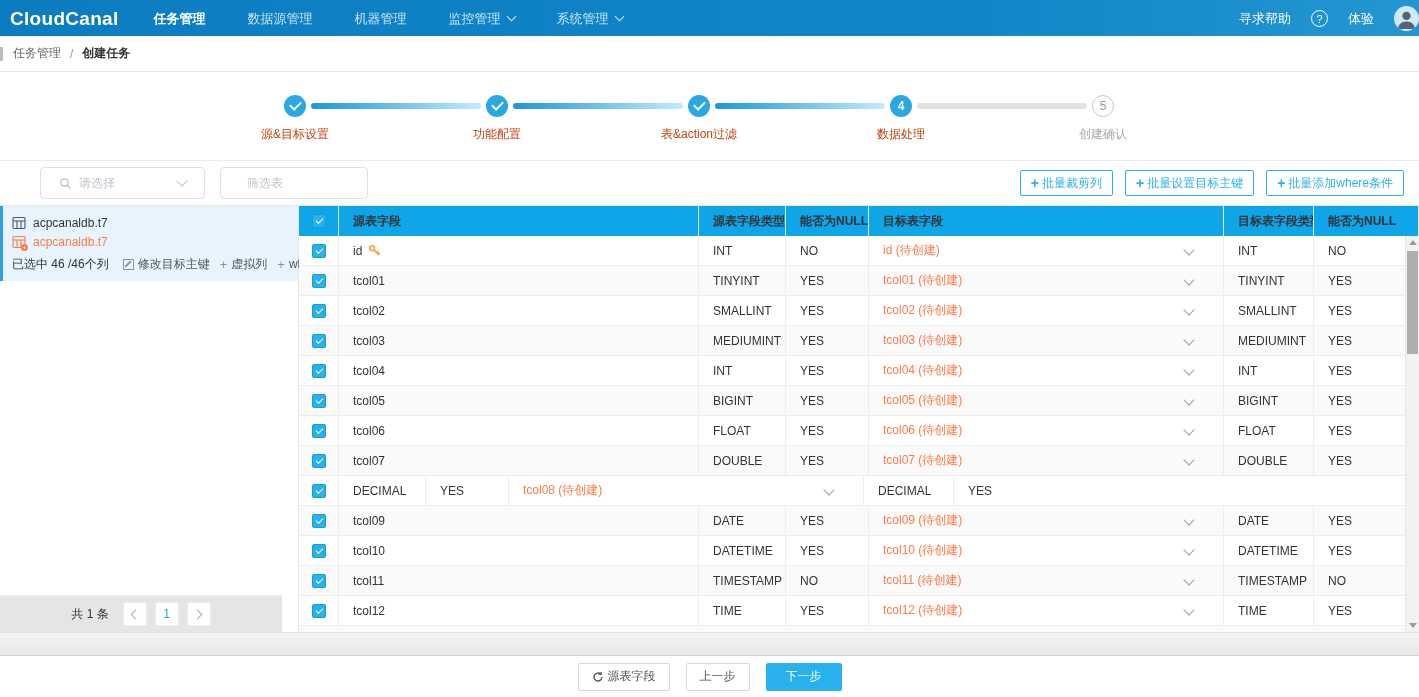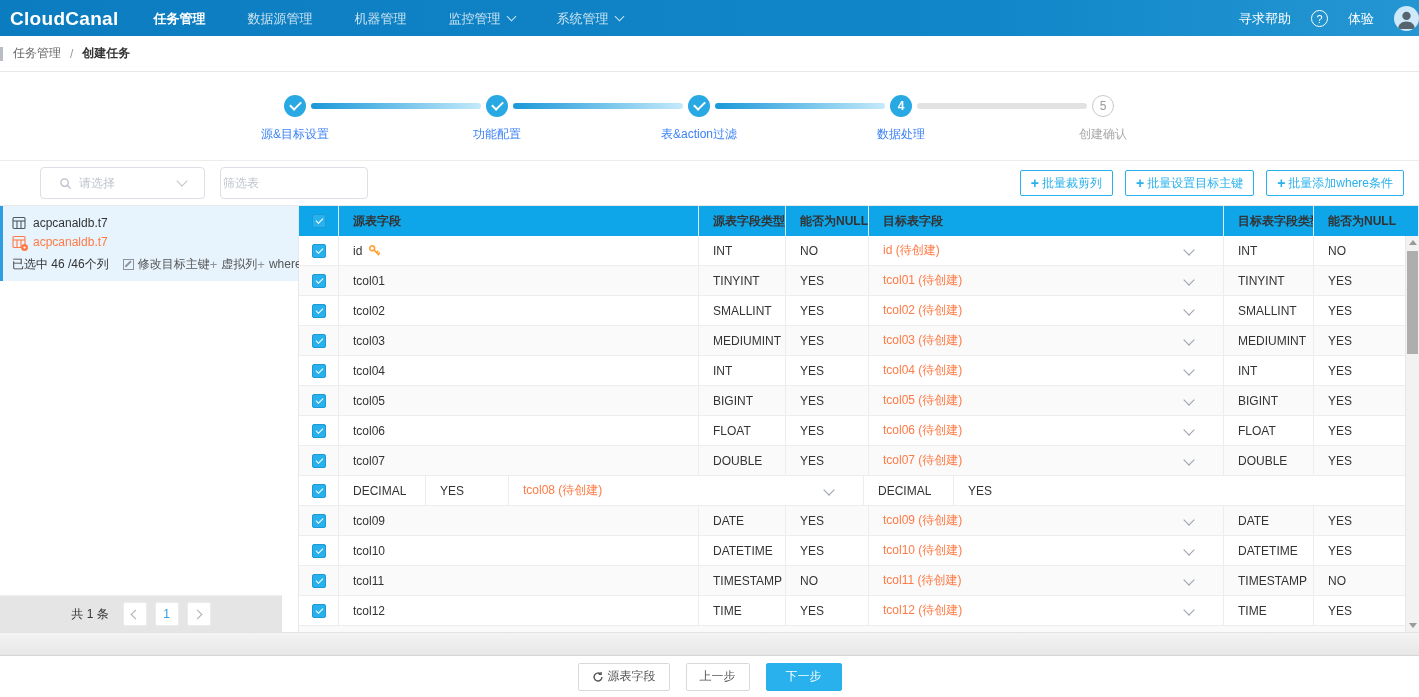--- a/index.html
+++ b/index.html
@@ -36,58 +36,58 @@
   .steps{position:absolute;top:72px;left:0;right:0;height:88px;background:#fff;border-bottom:1px solid #ececec}
   .step{position:absolute;top:0;width:0}
   .step:nth-child(1){left:295px}.step:nth-child(2){left:497px}.step:nth-child(3){left:699px}
   .step:nth-child(4){left:901px}.step:nth-child(5){left:1103px}
   .step-circle{position:absolute;left:-11px;top:23px;width:22px;height:22px;border-radius:50%;
     background:#29a9e3;color:#fff;display:flex;align-items:center;justify-content:center;
     font-size:12px;font-weight:700;box-sizing:border-box}
   .step.pending .step-circle{background:#fff;border:1px solid #c9c9c9;color:#9a9a9a;font-weight:400}
   .step-check{width:9px;height:5px;border-left:2px solid #fff;border-bottom:2px solid #fff;
     transform:rotate(-45deg);margin-top:-3px}
-  .step-label{position:absolute;top:54px;left:-70px;width:140px;text-align:center;color:#3b82f6}
+  .step-label{position:absolute;top:54px;left:-70px;width:140px;text-align:center;color:#c2410c}
   .step.active .step-label{font-weight:400}
   .step.pending .step-label{color:#a8a8a8}
   .step-line{position:absolute;left:16px;top:31px;width:170px;height:6px;border-radius:3px;
     background:linear-gradient(90deg,#1b98d8,#c4eafb)}
   .step:nth-child(4) .step-line{background:#e2e2e2}
   .step:nth-child(5) .step-line{display:none}
   
   .filter-row{position:absolute;top:161px;left:0;right:0;height:44px;background:#fff}
   .select-box{position:absolute;left:40px;top:6px;width:165px;height:32px;border:1px solid #dcdfe6;
     border-radius:4px;display:flex;align-items:center;padding:0 18px;box-sizing:border-box;
     color:#bfc4cc;cursor:pointer;background:#fff}
   .select-box .ph{margin-left:7px}
   .select-caret{margin-left:auto;width:7px;height:7px;border-right:1.4px solid #c0c4cc;
     border-bottom:1.4px solid #c0c4cc;transform:rotate(45deg);margin-top:-4px}
   .filter-input{position:absolute;left:220px;top:6px;width:148px;height:32px;border:1px solid #dcdfe6;
-    border-radius:4px;padding:0 2px;box-sizing:border-box;font-size:12px;
+    border-radius:4px;padding:0 26px;box-sizing:border-box;font-size:12px;
     font-family:"Liberation Sans","DejaVu Sans",sans-serif;color:#333;outline:none}
   .filter-input::placeholder{color:#bfc4cc}
   .bulk-group{position:absolute;right:15px;top:9px;display:flex;gap:12px}
   .bulk-btn{height:26px;padding:0 10px;background:#fff;border:1px solid var(--accent);color:var(--accent);
     border-radius:2px;font-size:12px;display:flex;align-items:center;cursor:pointer;
     font-family:"Liberation Sans","DejaVu Sans",sans-serif}
   .plus-glyph{font-weight:700;font-size:14px;margin-right:3px;line-height:1}
   
   .content{position:absolute;top:205px;left:0;right:0;height:427px;border-top:1px solid #e8e8e8;
     display:flex;background:#fff;box-sizing:border-box}
   .left-panel{width:299px;min-width:299px;position:relative;border-right:1px solid #e8e8e8;
     background:#fff;box-sizing:border-box}
   .lp-selected{background:#e7f4fd;border-left:3px solid #2d9fe0;padding:7px 8px 8px 9px}
   .lp-table-row{display:flex;align-items:center;height:19px;gap:7px;cursor:pointer}
   .lp-src-label{color:#333}
   .lp-tgt-label{color:var(--orange)}
   .lp-icon{width:14px;height:14px;display:inline-flex;position:relative;flex:0 0 auto}
   .lp-badge{position:absolute;right:-2px;bottom:-2px;width:7px;height:7px;border-radius:50%;
     background:var(--orange);color:#fff;font-size:6px;line-height:7px;text-align:center;font-weight:700}
   .lp-info{display:flex;align-items:center;margin-top:5px;color:#333;white-space:nowrap}
-  .lp-links{display:flex;align-items:center;margin-left:14px;}
+  .lp-links{display:flex;align-items:center;margin-left:14px;gap:10px}
   .lp-link{display:inline-flex;align-items:center;gap:4px;color:#555;cursor:pointer;white-space:nowrap}
   .lp-link-icon{display:inline-block;position:relative}
   .lp-link-icon.icon-edit{width:9px;height:9px;border:1px solid #8d949c}
   .lp-link-icon.icon-edit::after{content:"";position:absolute;width:8px;height:1.5px;background:#8d949c;
     transform:rotate(-45deg);top:3px;left:0}
   .lp-link-icon.icon-plus::before{content:"+";color:#8d949c;font-size:13px;line-height:1}
   .lp-pagination{position:absolute;bottom:0;left:0;right:16px;height:36px;background:#e5e5e5;
     border-top:1px solid #efefef;display:flex;align-items:center;justify-content:center;gap:8px}
   .pg-total{color:#333;margin-right:6px}
   .page-btn{width:24px;height:24px;background:#fff;border:1px solid #ececec;border-radius:2px;

